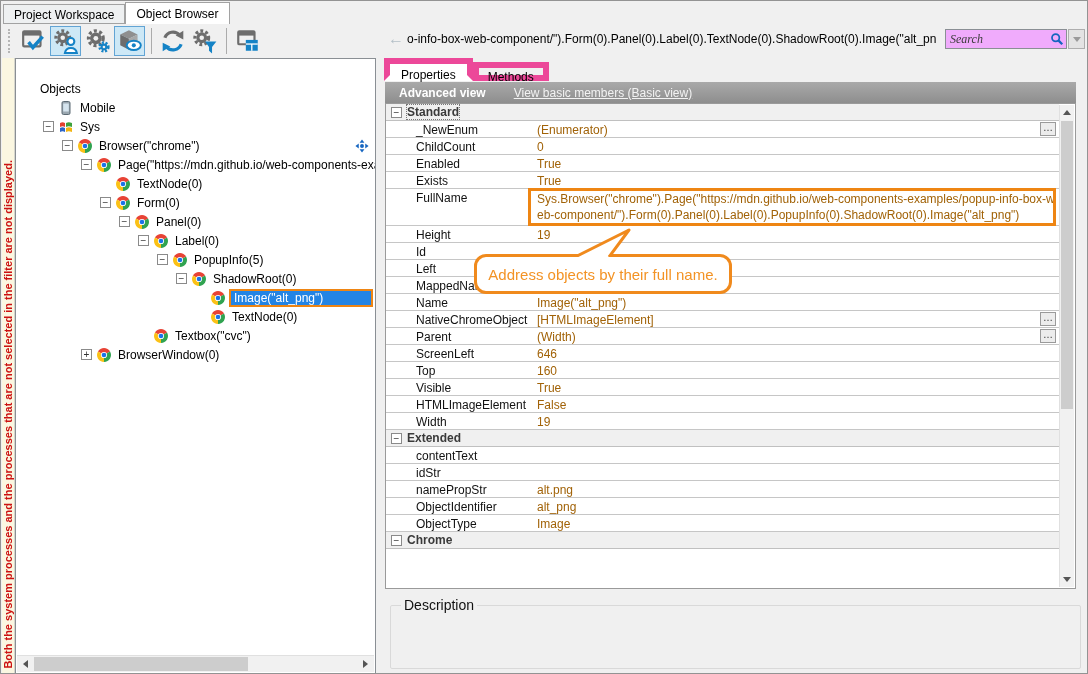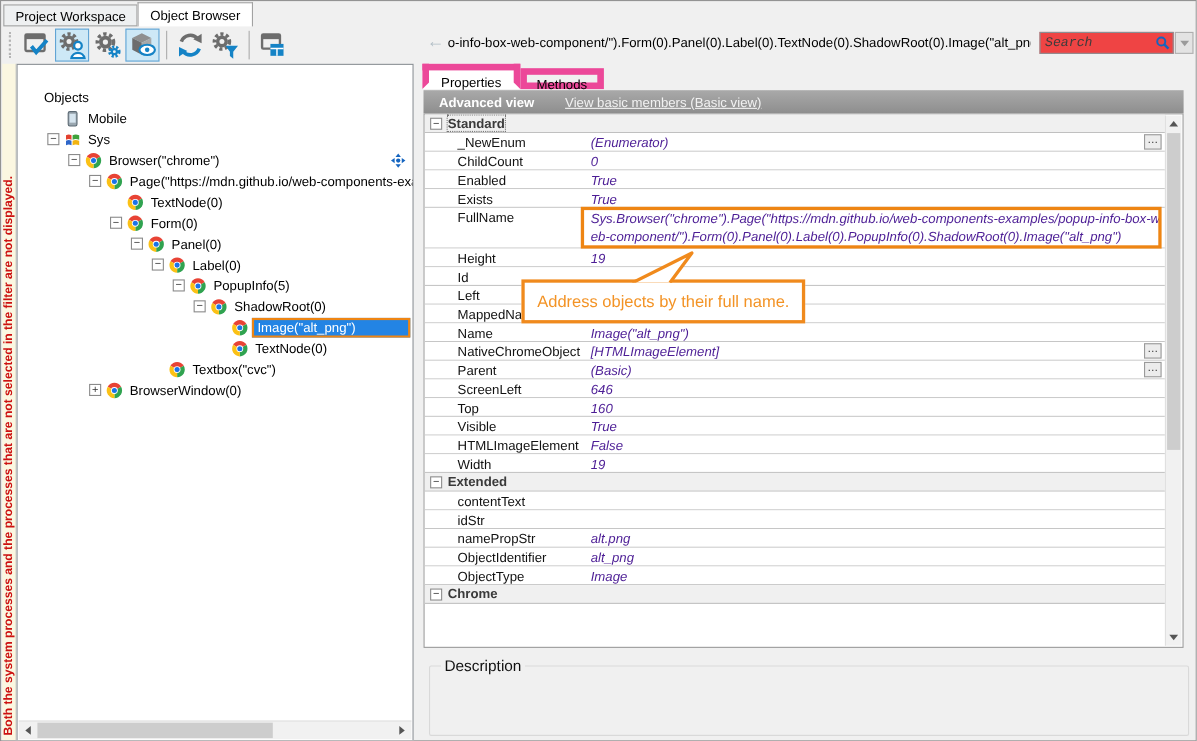--- a/index.html
+++ b/index.html
@@ -49,21 +49,21 @@
   .h-arr.left { left:0; } .h-arr.right { right:0; }
   .tri-l { width:0;height:0;border-top:4px solid transparent;border-bottom:4px solid transparent;border-right:5px solid #555; }
   .tri-r { width:0;height:0;border-top:4px solid transparent;border-bottom:4px solid transparent;border-left:5px solid #555; }
   .h-thumb { position:absolute; left:17px; top:1px; width:214px; height:14px; background:#cdcdcd; }
 
   
   .crumbbar { position:absolute; left:384px; top:26px; width:700px; height:24px; display:flex; align-items:center; }
   .back-ic { width:22px; text-align:center; color:#b3bfc7; font-size:16px; font-weight:bold; flex:none; }
   .crumb-path { flex:1; overflow:hidden; white-space:nowrap; text-align:right; margin-right:8px; color:#000; }
   .searchbox { position:relative; width:122px; height:20px; flex:none; }
-  .searchbox input { width:100%; height:100%; border:1px solid #8a8f94; padding:1px 20px 1px 4px; font-size:12px; font-family:Liberation Mono, monospace; background:#ef4444; }
+  .searchbox input { width:100%; height:100%; border:1px solid #8a8f94; padding:1px 20px 1px 4px; font-size:12px; font-family:Liberation Serif, serif; background:#f0abfc; }
   .searchbox input::placeholder { font-style:italic; color:#3c3c3c; opacity:1; }
   .mag { position:absolute; right:3px; top:3px; width:14px; height:14px; }
   .sdrop { width:17px; height:20px; margin-left:1px; background:#e3e3e3; border:1px solid #aeaeae; display:flex; align-items:center; justify-content:center; flex:none; }
   .tri-d { width:0;height:0;border-left:4px solid transparent;border-right:4px solid transparent;border-top:5px solid #9a9a9a; }
 
   
   .detail-tabs { position:absolute; left:383px; top:57px; height:23px; display:flex; align-items:flex-end; z-index:2; }
   .dtab { border:6px solid #ec4899; background:#f0f0f0; padding:2px 9px 3px; height:19px; }
   .dtab.active { background:#fff; height:23px; padding:4px 11px; border-bottom-color:#fff; }
 
@@ -79,38 +79,38 @@
   #grid { margin-right:16px; }
   .g-section { height:17px; background:#f0f0f0; display:flex; align-items:center; padding-left:5px;
                border-bottom:1px solid #c0c0c0; }
   .g-section .g-box { width:11px; height:11px; border:1px solid #8a8a8a; background:#fff; font-size:10px;
                       line-height:9px; text-align:center; color:#333; margin-right:5px; flex:none; }
   .g-section b { color:#3a3a3a; }
   .g-section:first-child b { outline:1px dotted #777; }
   .g-row { height:17px; display:flex; background:#fff; border-bottom:1px solid #c6c6c6; }
   .g-row.tall { height:37px; }
   .g-name { width:149px; flex:none; padding:2px 4px 0 30px; white-space:nowrap; overflow:hidden; color:#111; }
-  .g-value { flex:1; padding:2px 4px 0 2px; white-space:nowrap; overflow:hidden; color:#4c1d95;font-style:italic; }
+  .g-value { flex:1; padding:2px 4px 0 2px; white-space:nowrap; overflow:hidden; color:#a16207; }
   .g-row.tall .g-value { white-space:normal; word-break:break-all; line-height:16px; padding-top:2px; }
   .g-value.hl { position:relative; overflow:visible; }
   .g-value.hl::after { content:""; position:absolute; inset:-1px 3px -1px -7px; border:3px solid #ee8513; pointer-events:none; }
   .g-btn { width:16px; height:14px; flex:none; align-self:center; margin:0 3px 0 auto; background:#ececec;
            border:1px solid #9a9a9a; font-size:10px; line-height:10px; text-align:center; color:#333; }
   .g-btn::after { content:"\2026"; }
 
   .vscroll { position:absolute; top:1px; right:1px; bottom:1px; width:15px; background:#f1f1f1; border-left:1px solid #e0e0e0; }
   .v-arr { position:absolute; left:0; width:14px; height:15px; display:flex; align-items:center; justify-content:center; }
   .v-arr.up { top:0; } .v-arr.down { bottom:0; }
   .tri-u2 { width:0;height:0;border-left:4px solid transparent;border-right:4px solid transparent;border-bottom:5px solid #555; }
   .tri-d2 { width:0;height:0;border-left:4px solid transparent;border-right:4px solid transparent;border-top:5px solid #555; }
   .v-thumb { position:absolute; left:1px; right:1px; top:16px; height:288px; background:#cdcdcd; }
 
   
   .callout-box { position:absolute; left:473px; top:253px; width:258px; height:40px; background:#fff;
-                 border:3px solid #f08a1d; border-radius:0; display:flex; align-items:center; justify-content:center;
+                 border:3px solid #f08a1d; border-radius:12px; display:flex; align-items:center; justify-content:center;
                  z-index:5; color:#f39325; font-size:15px; white-space:nowrap; }
   .tail-svg { position:absolute; left:568px; top:227px; width:70px; height:29px; z-index:6; }
 
   
   .desc { position:absolute; left:389px; top:596px; width:691px; height:72px; border:1px solid #d9d9d9;
           border-radius:2px; color:#111; padding:4px 8px; }
   .desc legend { padding:0 3px; margin-left:2px; font-size:14px; }
 </style>
 </head>
 <body>
@@ -532,21 +532,21 @@
           <div class="g-name">Name</div>
           <div class="g-value">Image("alt_png")</div>
         </div>
         <div class="g-row">
           <div class="g-name">NativeChromeObject</div>
           <div class="g-value">[HTMLImageElement]</div>
           <div class="g-btn"></div>
         </div>
         <div class="g-row">
           <div class="g-name">Parent</div>
-          <div class="g-value">(Basic)</div>
+          <div class="g-value">(Width)</div>
           <div class="g-btn"></div>
         </div>
         <div class="g-row">
           <div class="g-name">ScreenLeft</div>
           <div class="g-value">646</div>
         </div>
         <div class="g-row">
           <div class="g-name">Top</div>
           <div class="g-value">160</div>
         </div>

